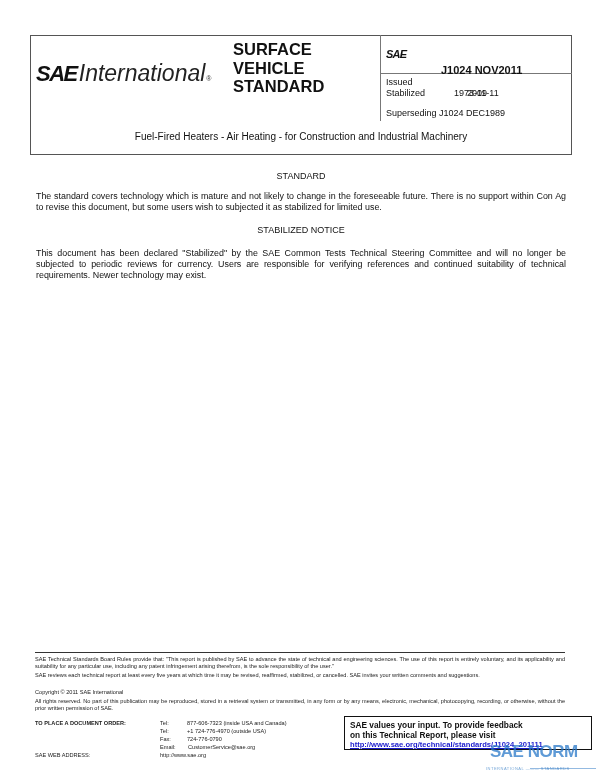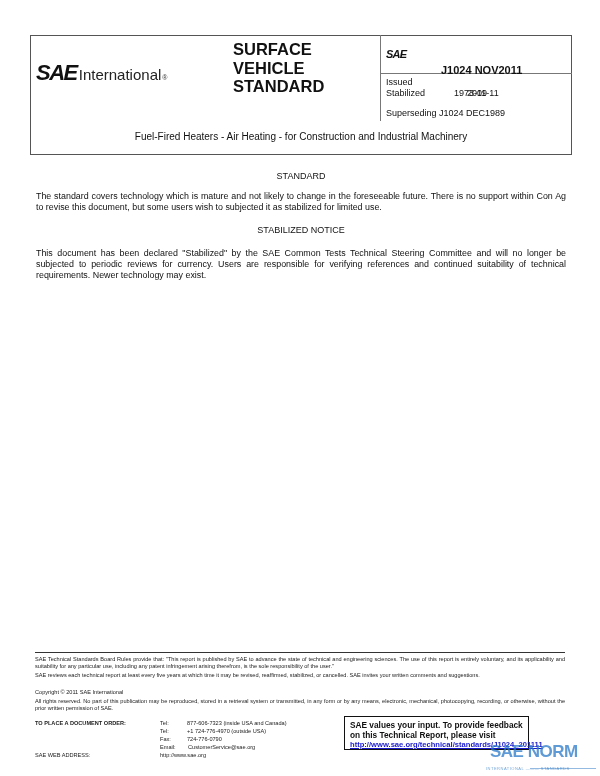--- a/index.html
+++ b/index.html
@@ -6,21 +6,21 @@
   body { width:600px; height:776px; position:relative; overflow:hidden; font-family:"Liberation Sans", sans-serif; color:#111; }
   .abs { position:absolute; }
 
   
   #hdr-box { left:30px; top:35px; width:542px; height:120px; border:1.5px solid #555; box-sizing:border-box; }
   #hdr-divider-v { left:380px; top:35px; width:0; height:86px; border-left:1.5px solid #777; }
   #hdr-divider-h { left:380px; top:73px; width:192px; height:0; border-top:1px solid #777; }
 
   #logo { left:36px; top:60px; height:26px; display:flex; align-items:baseline; }
   #logo .sae { font-family:"Liberation Sans", sans-serif; font-weight:bold; font-style:italic; font-size:22px; letter-spacing:-1.5px; color:#111; }
-  #logo .intl { font-family:"Liberation Sans", sans-serif; font-size:15px; color:#222; margin-left:2px; }
+  #logo .intl { font-family:"Liberation Sans", sans-serif; font-style:italic; font-size:23px; color:#222; margin-left:2px; }
   #logo .reg { font-size:7px; vertical-align:top; margin-left:1px; color:#333; }
 
   #doc-type { left:218px; top:40px; font-weight:bold; font-size:16.5px; line-height:18.5px; color:#111;margin-left:15px; }
 
   #sae-mini { left:386px; top:48px; font-weight:bold; font-style:italic; font-size:11px; letter-spacing:-0.8px; }
   #std-id { left:441px; top:64px; font-size:11px; font-weight:bold; }
 
   .meta-lbl { font-size:9px; left:386px;text-align:center; }
   .meta-val { font-size:9px; left:454px; }
   #superseding { left:386px; top:108px; font-size:9px; }
@@ -30,21 +30,21 @@
   .section-heading { left:30px; width:542px; text-align:center; font-size:9px; }
   .body-para { left:36px; width:530px; font-size:8.9px; line-height:11px; text-align:justify; }
 
   
   #footer-rule { left:35px; top:652px; width:530px; height:0; border-top:1px solid #333; }
   .foot-text { left:35px; width:530px; font-size:5.6px; line-height:7px; color:#222; text-align:justify; }
   .order-lbl { font-size:5.6px; font-weight:bold; color:#222; }
   .order-key { font-size:5.6px; color:#222; left:160px; }
   .order-val { font-size:5.6px; color:#222; left:187px; }
 
-  #feedback-box { left:344px; top:716px; width:185px; height:34px; border:1.5px solid #111; box-sizing:border-box; padding:3px 5px; }
+  #feedback-box { left:344px; top:716px; width:248px; height:34px; border:1.5px solid #111; box-sizing:border-box; padding:3px 5px; }
   #feedback-box .fb-line { font-size:8.3px; font-weight:bold; line-height:10px; color:#111; white-space:nowrap; }
   #feedback-box .fb-link { font-size:7.6px; font-weight:bold; line-height:10px; color:#1a1acc; text-decoration:underline; white-space:nowrap; }
 
   
   #watermark { left:490px; top:742px; width:110px; height:34px; }
   #wm-main { position:absolute; left:0; top:0; font-weight:bold; font-size:17px; color:rgba(40,120,200,0.75); letter-spacing:-0.5px; white-space:nowrap; }
   #wm-sub { position:absolute; left:-4px; top:24px; font-size:4px; color:rgba(60,130,200,0.7); white-space:nowrap; letter-spacing:0.5px; }
   #wm-line { position:absolute; left:40px; top:26px; width:66px; height:0; border-top:1px solid rgba(60,130,200,0.55); }
 </style>
 </head>

